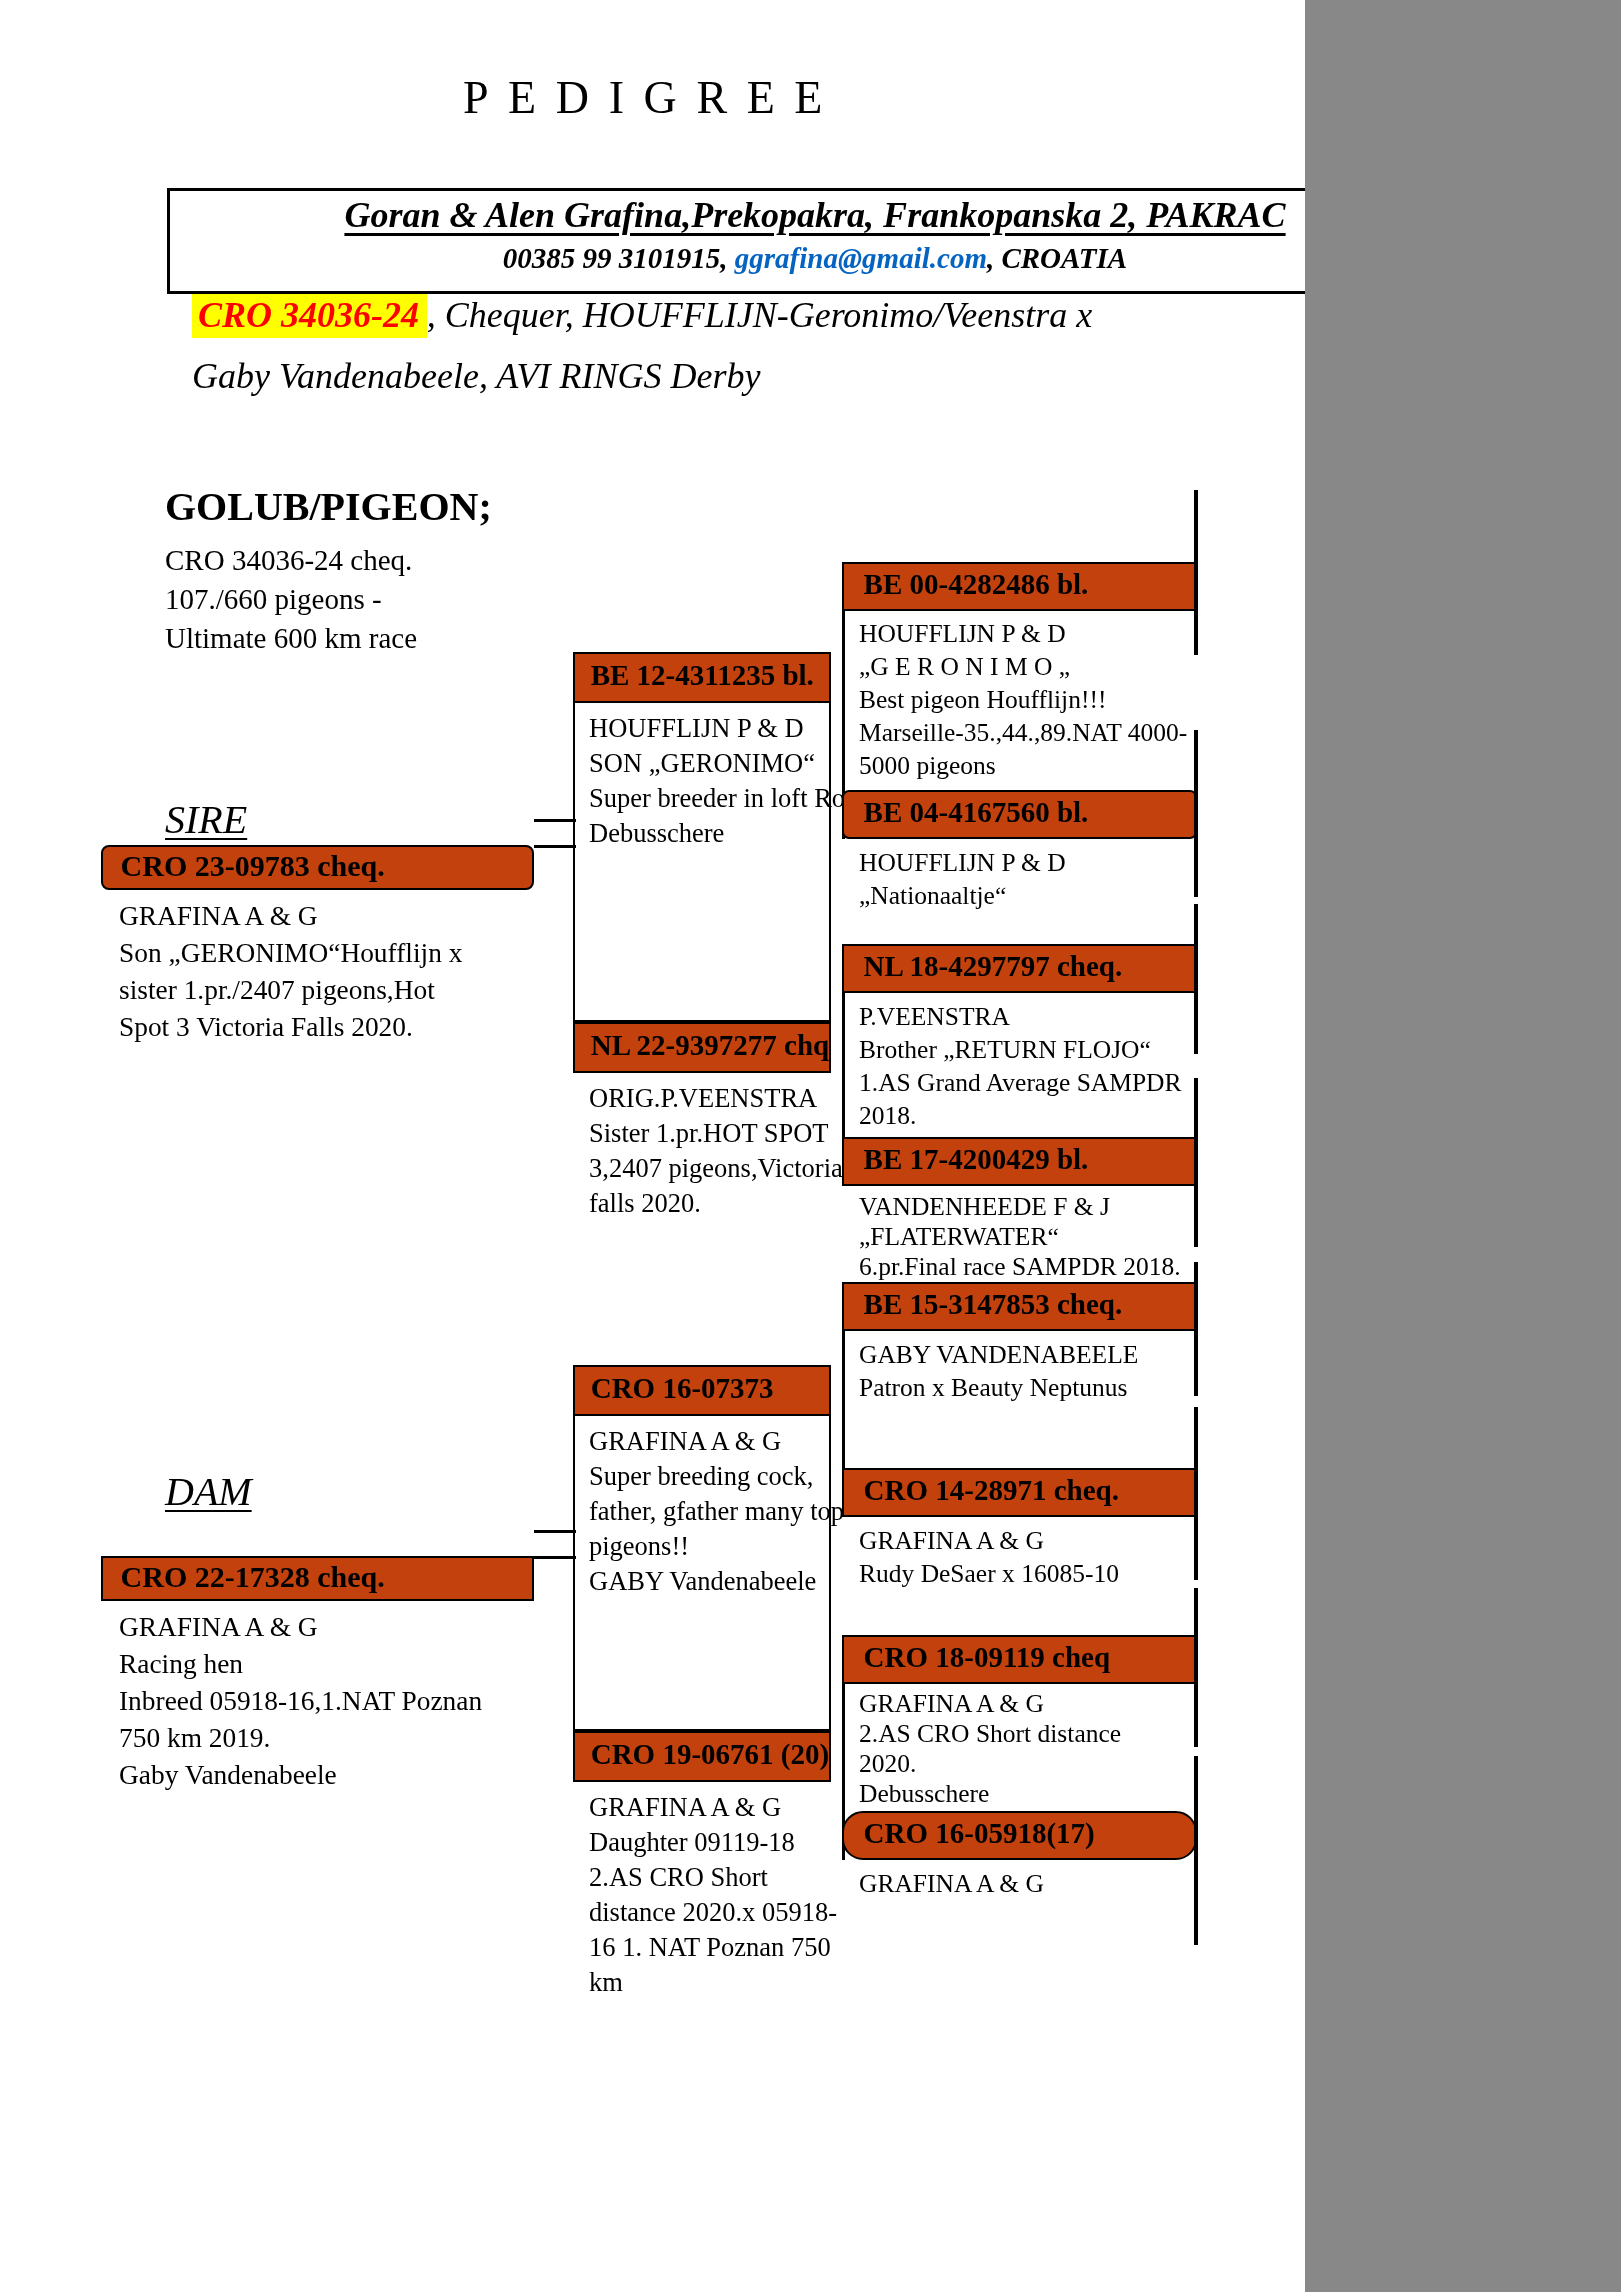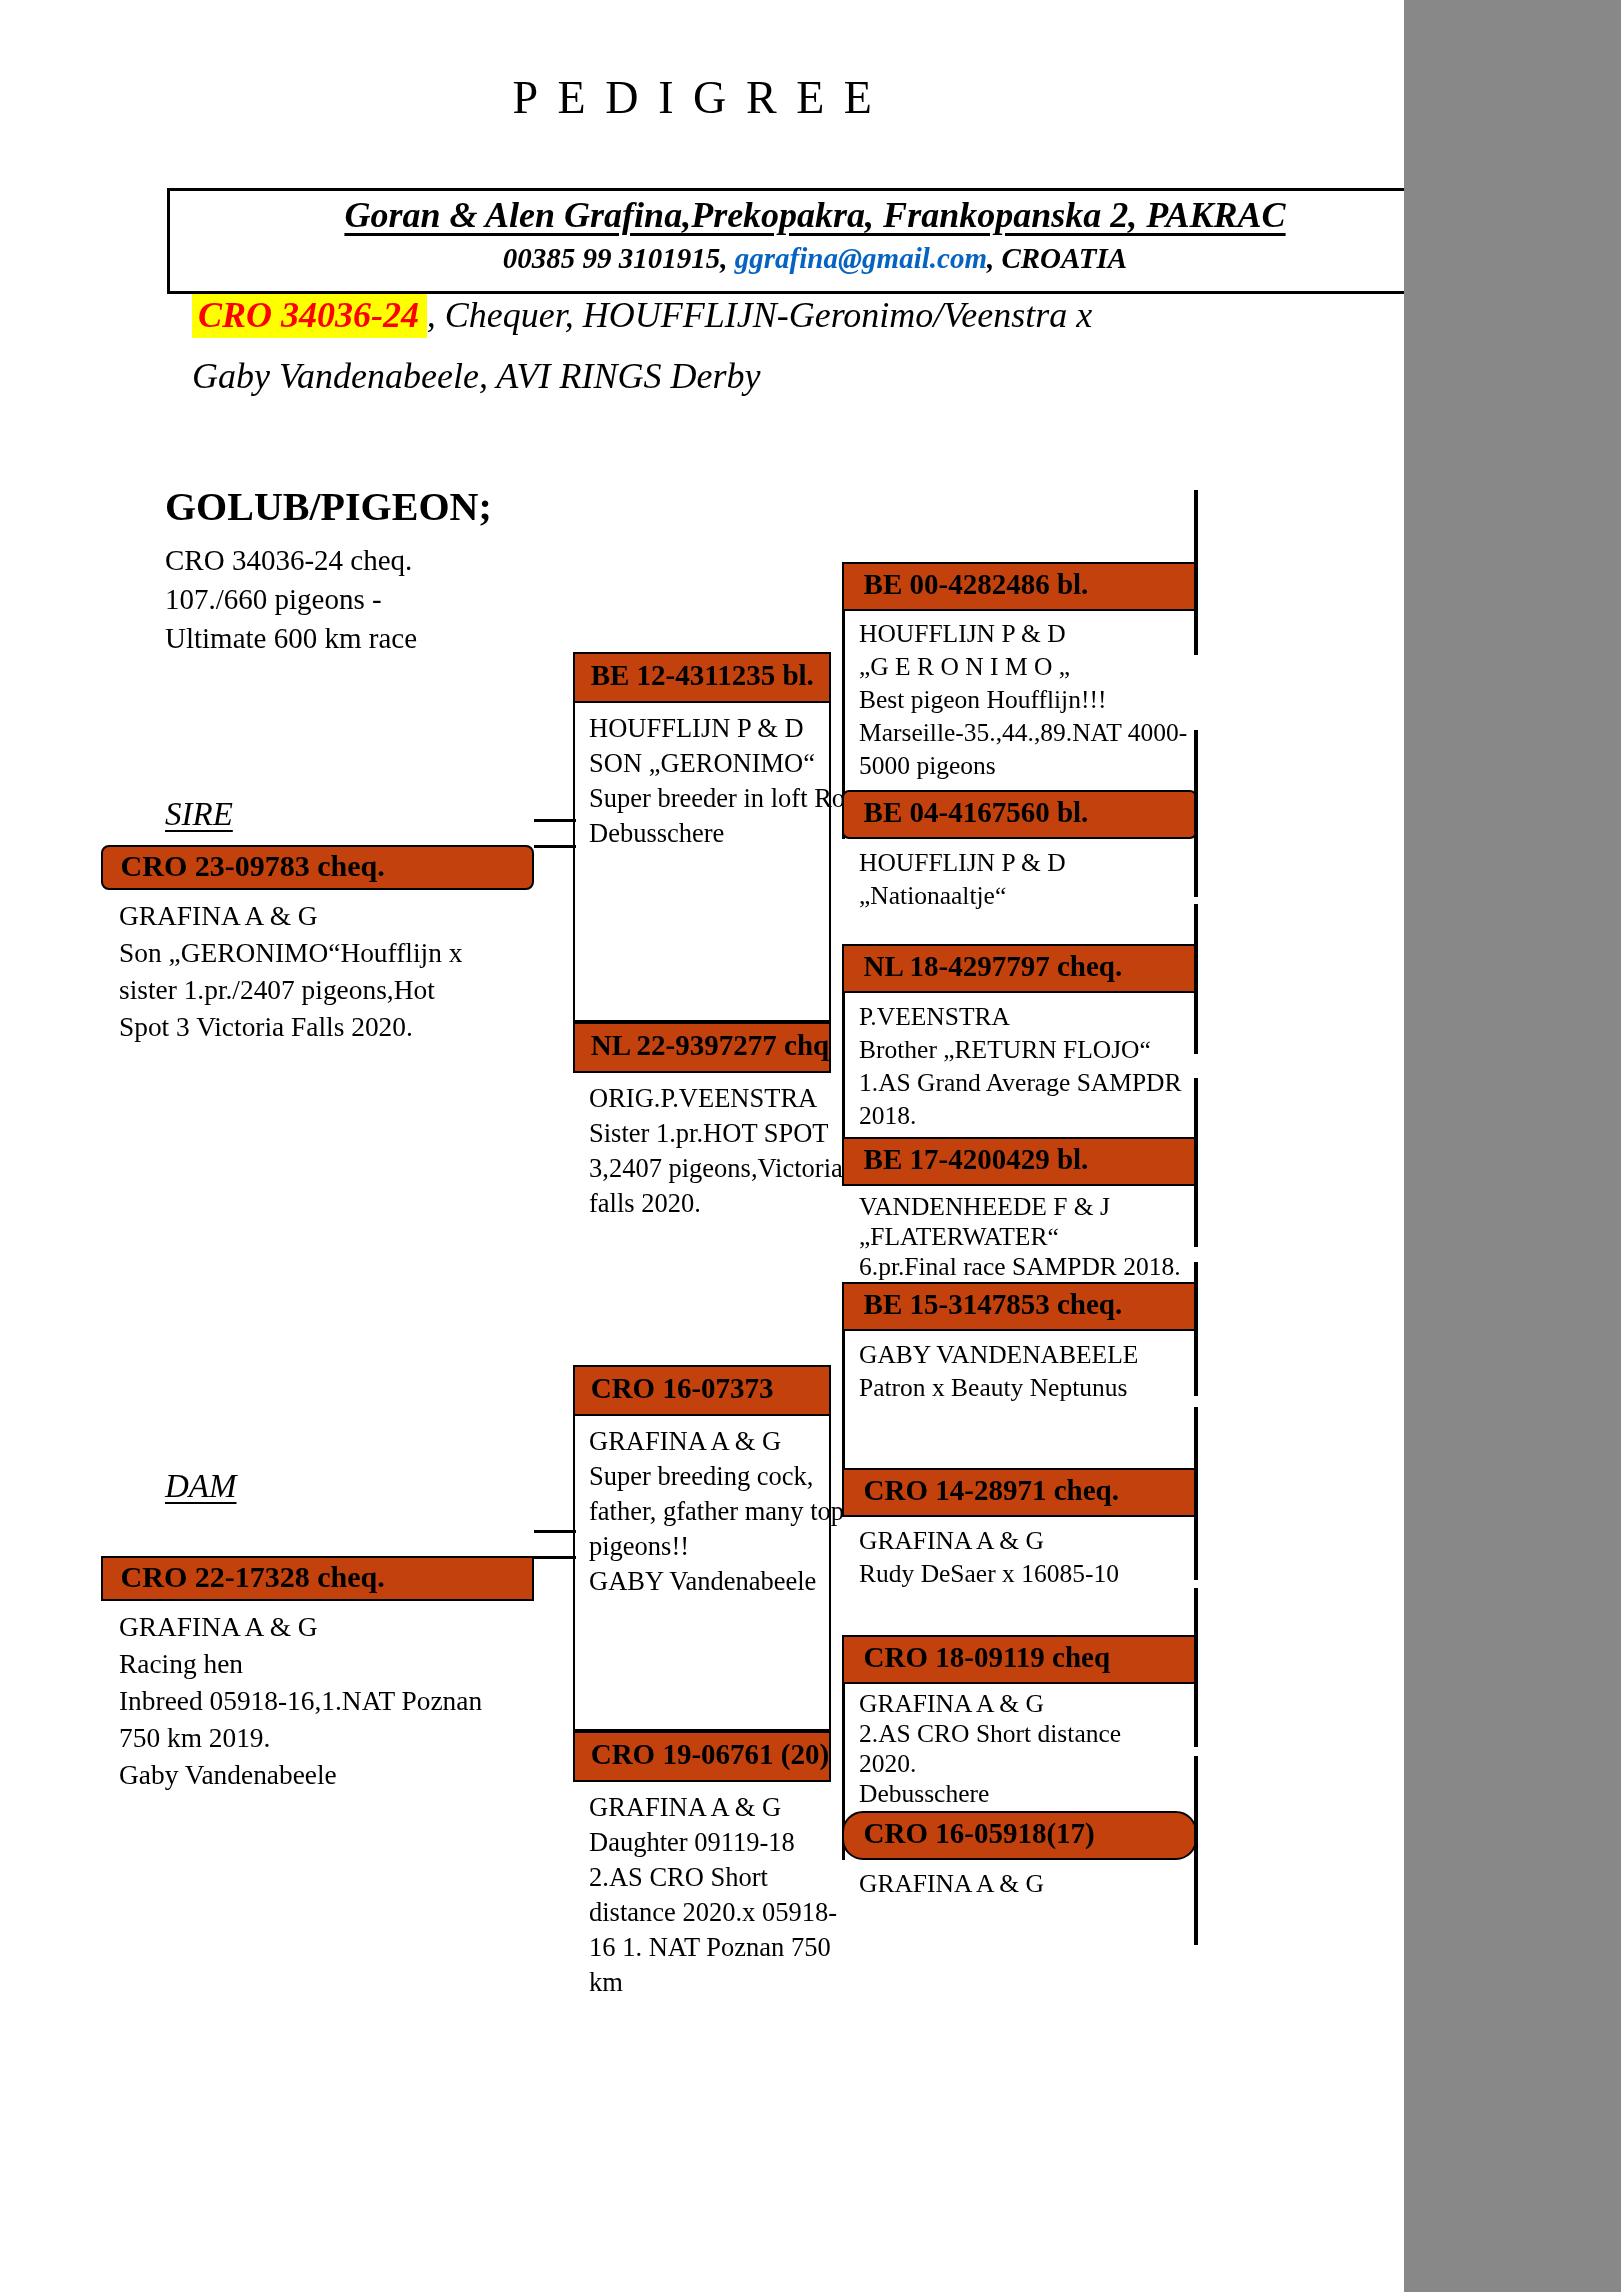--- a/index.html
+++ b/index.html
@@ -1,29 +1,29 @@
 <!DOCTYPE html>
 <html><head>
 <meta charset="utf-8">
 <style>
   html,body{margin:0;padding:0;background:#888;}
-  .page{position:relative;width:1404px;height:2293px;background:#ffffff;
+  .page{position:relative;width:1305px;height:2293px;background:#ffffff;
         font-family:"Liberation Serif", serif;color:#000;overflow:hidden;}
   .abs{position:absolute;box-sizing:border-box;}
   .title{left:0;right:0;top:71px;text-align:center;font-size:46px;letter-spacing:19.6px;}
   .addr-box{left:167px;top:188px;width:1296px;height:106px;border:3.9px solid #000;text-align:center;}
   .addr-name{font-size:36px;font-weight:bold;font-style:italic;margin-top:2.9px;
              text-decoration:underline;text-decoration-thickness:2.9px;text-underline-offset:5.9px;}
   .addr-line2{font-size:29px;font-weight:bold;font-style:italic;margin-top:5.9px;}
   .email{cursor:pointer;}
   .subj{font-size:36px;font-style:italic;white-space:nowrap;}
   .ring-hl{font-weight:bold;padding:1px 7.8px 2.9px 5.9px;}
   .golub-h{left:165px;top:483px;font-size:40px;font-weight:bold;}
   .golub-l{left:165px;top:541px;font-size:29px;line-height:39px;}
-  .gen-label{font-size:33px;font-style:italic;text-decoration:underline;
+  .gen-label{font-size:40px;font-style:italic;text-decoration:underline;
              text-decoration-thickness:2px;text-underline-offset:4.9px;}
   .hdr{border:2.9px solid #000;font-weight:bold;background:#c2410c;white-space:nowrap;overflow:hidden;}
   .hdr1{width:433px;height:45px;font-size:30px;padding:2px 0 0 17.6px;}
   .hdr2{width:258px;height:51px;font-size:29px;padding:4.9px 0 0 15.7px;}
   .hdr3{width:355px;height:49px;font-size:29px;padding:3.9px 0 0 19.6px;}
   .txt{white-space:nowrap;}
   .txt1{font-size:27.4px;line-height:37px;}
   .txt2{font-size:26.5px;line-height:35px;}
   .txt3{font-size:25.5px;line-height:33px;}
   .rect{border:2.9px solid #000;}

